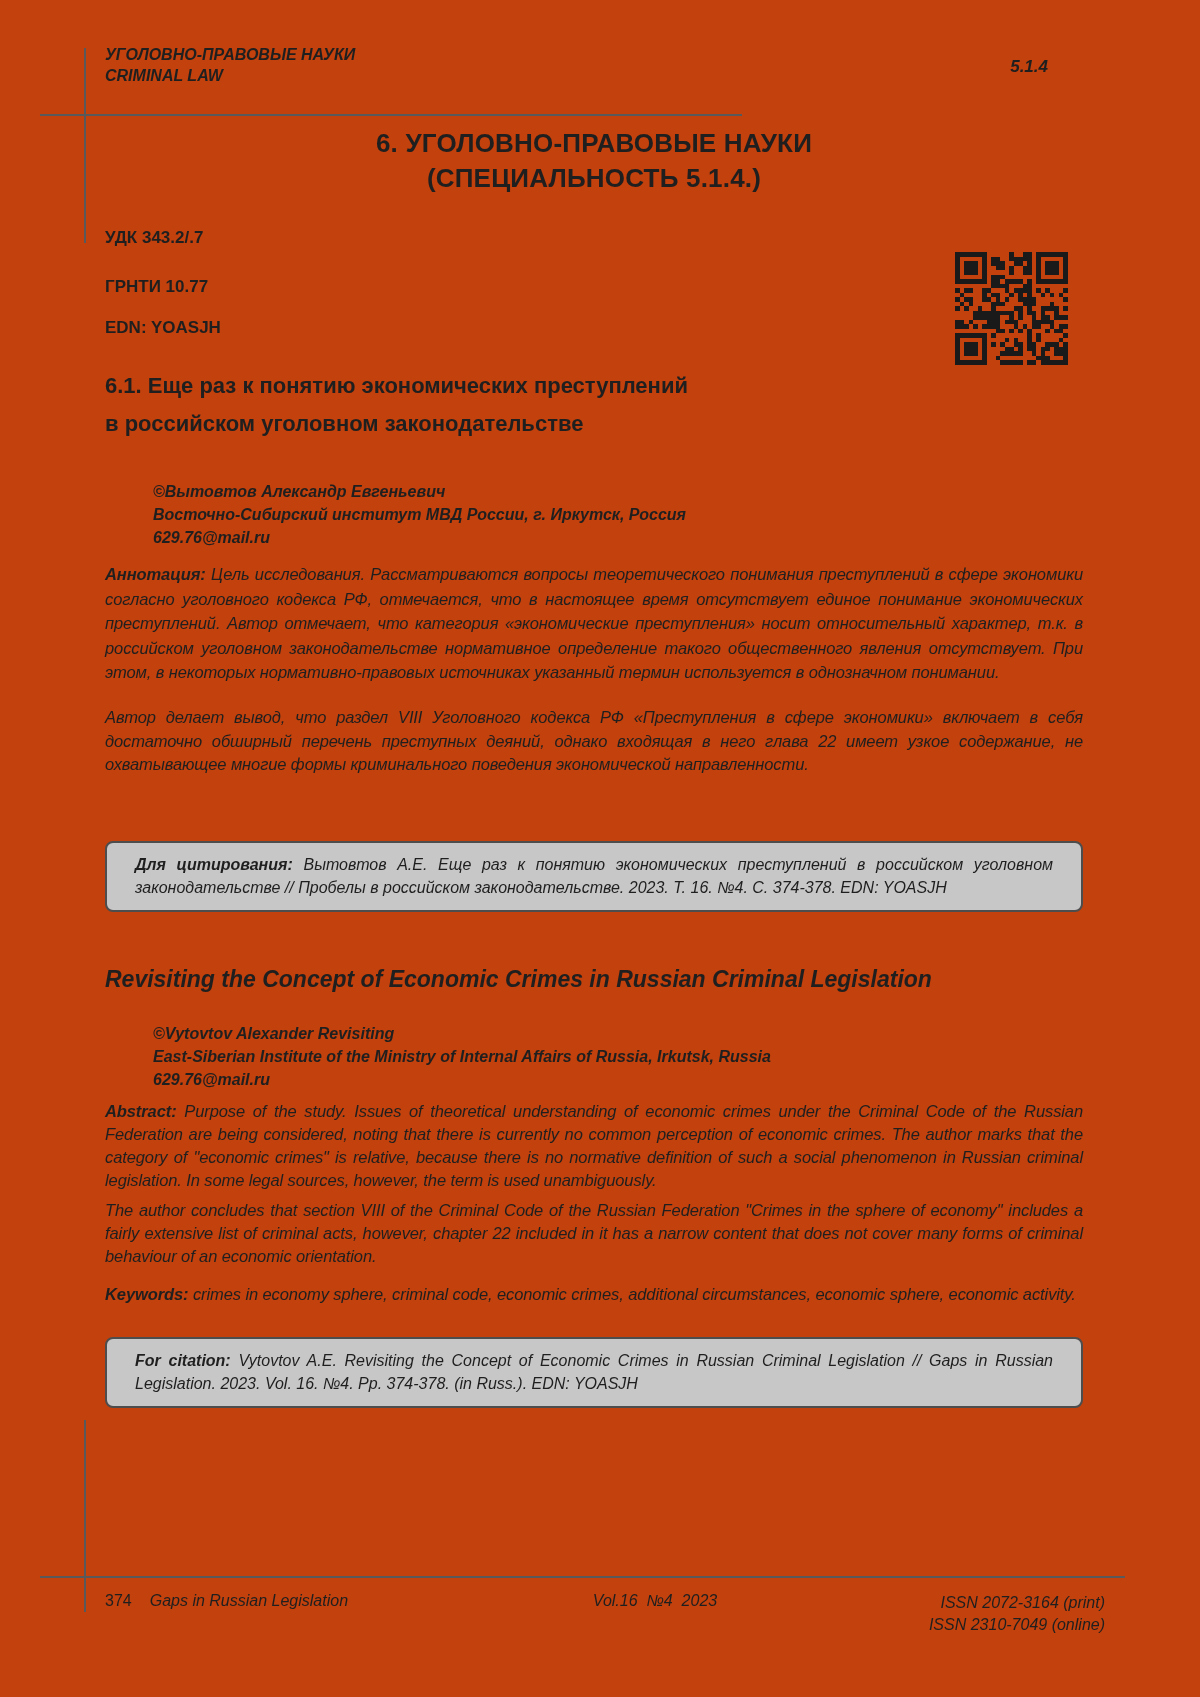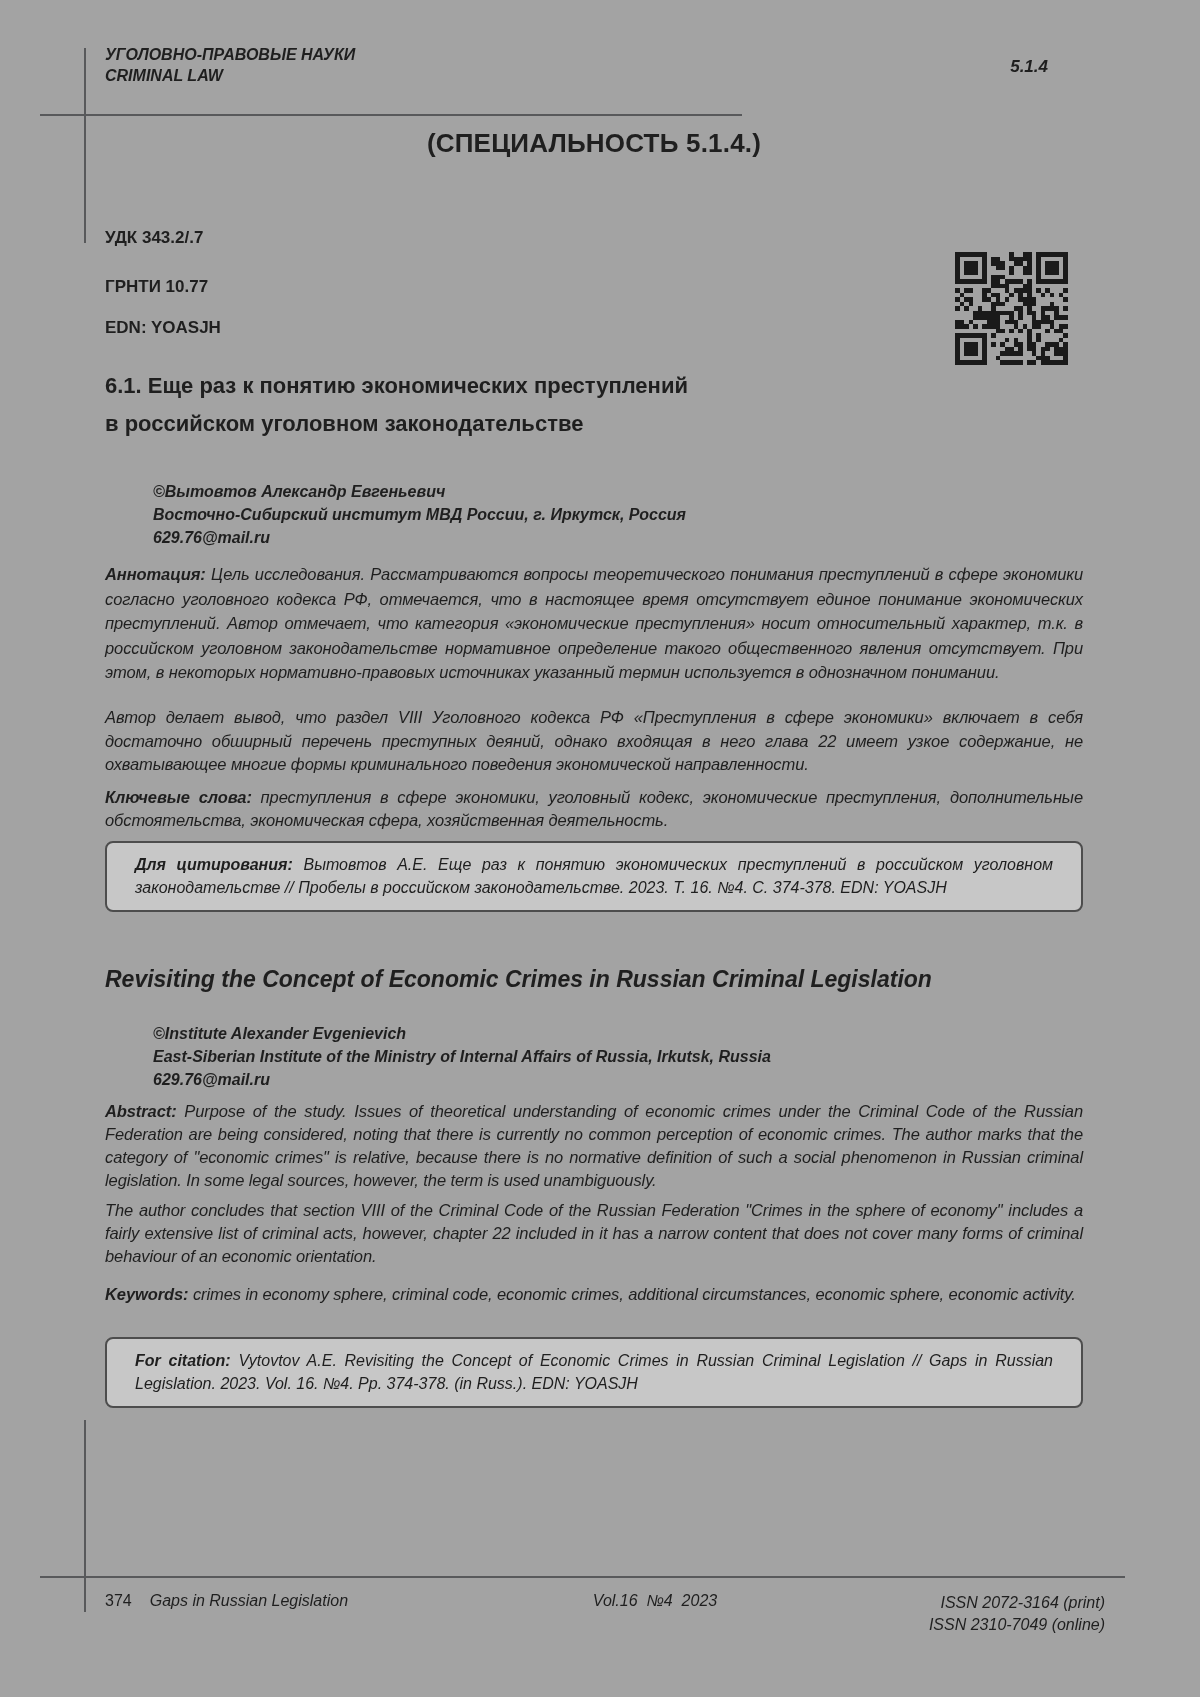--- a/index.html
+++ b/index.html
@@ -1,19 +1,19 @@
 <!DOCTYPE html>
 <html><head>
 <meta charset="utf-8">
 <style>
   * { margin:0; padding:0; box-sizing:border-box; }
   body { background:#e9e9e9; font-family:"Liberation Sans", sans-serif; }
   .page {
     position:relative; width:1200px; height:1697px; margin:0 auto;
-    background:#a3a3a3; color:#1f1f1f; overflow:hidden;
+    background:#c2410c; color:#1f1f1f; overflow:hidden;
   }
   .abs { position:absolute; }
   .col { left:105px; width:978px; }
 
   
   .rule { background:#58595b; }
   .v-line { width:2px; }
   .h-line { height:2px; }
 
   
@@ -72,20 +72,21 @@
   <div class="abs rule h-line" style="left:40px; top:114px; width:702px;"></div>
   <div class="abs rule h-line" style="left:40px; top:1576px; width:1085px;"></div>
 
   <div class="abs running-head">
     <div>УГОЛОВНО-ПРАВОВЫЕ НАУКИ</div>
     <div>CRIMINAL LAW</div>
   </div>
   <div class="abs spec-code">5.1.4</div>
 
   <div class="abs section-title">
+    <div>6. УГОЛОВНО-ПРАВОВЫЕ НАУКИ</div>
     <div>(СПЕЦИАЛЬНОСТЬ 5.1.4.)</div>
   </div>
 
   <div class="abs code-line" style="top:228px;">УДК 343.2/.7</div>
   <div class="abs code-line" style="top:277px;">ГРНТИ 10.77</div>
   <div class="abs code-line" style="top:318px;">EDN: YOASJH</div>
 
   <div class="abs qr">
       <div class="on"></div>
       <div class="on"></div>
@@ -724,34 +725,30 @@
     <div>Восточно-Сибирский институт МВД России, г. Иркутск, Россия</div>
     <div>629.76@mail.ru</div>
   </div>
 
   <div class="abs col body-par p-ru1">
     <span class="lbl">Аннотация:</span>
     <span>Цель исследования. Рассматриваются вопросы теоретического понимания преступлений в сфере экономики согласно уголовного кодекса РФ, отмечается, что в настоящее время отсутствует единое понимание экономических преступлений. Автор отмечает, что категория «экономические преступления» носит относительный характер, т.к. в российском уголовном законодательстве нормативное определение такого общественного явления отсутствует. При этом, в некоторых нормативно-правовых источниках указанный термин используется в однозначном понимании.</span>
   </div>
   <div class="abs col body-par p-ru2">Автор делает вывод, что раздел VIII Уголовного кодекса РФ «Преступления в сфере экономики» включает в себя достаточно обширный перечень преступных деяний, однако входящая в него глава 22 имеет узкое содержание, не охватывающее многие формы криминального поведения экономической направленности.</div>
 
-  <div class="abs col body-par kw-ru">
-    <span class="lbl">Ключевые слова:</span>
-    <span>преступления в сфере экономики, уголовный кодекс, экономические преступления, дополнительные обстоятельства, экономическая сфера, хозяйственная деятельность.</span>
-  </div>
 
   <div class="abs cite-box box-ru">
     <span class="lbl">Для цитирования:</span>
     <span>Вытовтов А.Е. Еще раз к понятию экономических преступлений в российском уголовном законодательстве // Пробелы в российском законодательстве. 2023. Т. 16. №4. С. 374-378. EDN: YOASJH</span>
   </div>
 
   <div class="abs en-title">Revisiting the Concept of Economic Crimes in Russian Criminal Legislation</div>
 
   <div class="abs authors en-authors">
-    <div>©Institute Alexander Evgenievich</div>
+    <div>©Vytovtov Alexander Revisiting</div>
     <div>East-Siberian Institute of the Ministry of Internal Affairs of Russia, Irkutsk, Russia</div>
     <div>629.76@mail.ru</div>
   </div>
 
   <div class="abs col body-par p-en1">
     <span class="lbl">Abstract:</span>
     <span>Purpose of the study. Issues of theoretical understanding of economic crimes under the Criminal Code of the Russian Federation are being considered, noting that there is currently no common perception of economic crimes. The author marks that the category of "economic crimes" is relative, because there is no normative definition of such a social phenomenon in Russian criminal legislation. In some legal sources, however, the term is used unambiguously.</span>
   </div>
   <div class="abs col body-par p-en2">The author concludes that section VIII of the Criminal Code of the Russian Federation "Crimes in the sphere of economy" includes a fairly extensive list of criminal acts, however, chapter 22 included in it has a narrow content that does not cover many forms of criminal behaviour of an economic orientation.</div>
 

